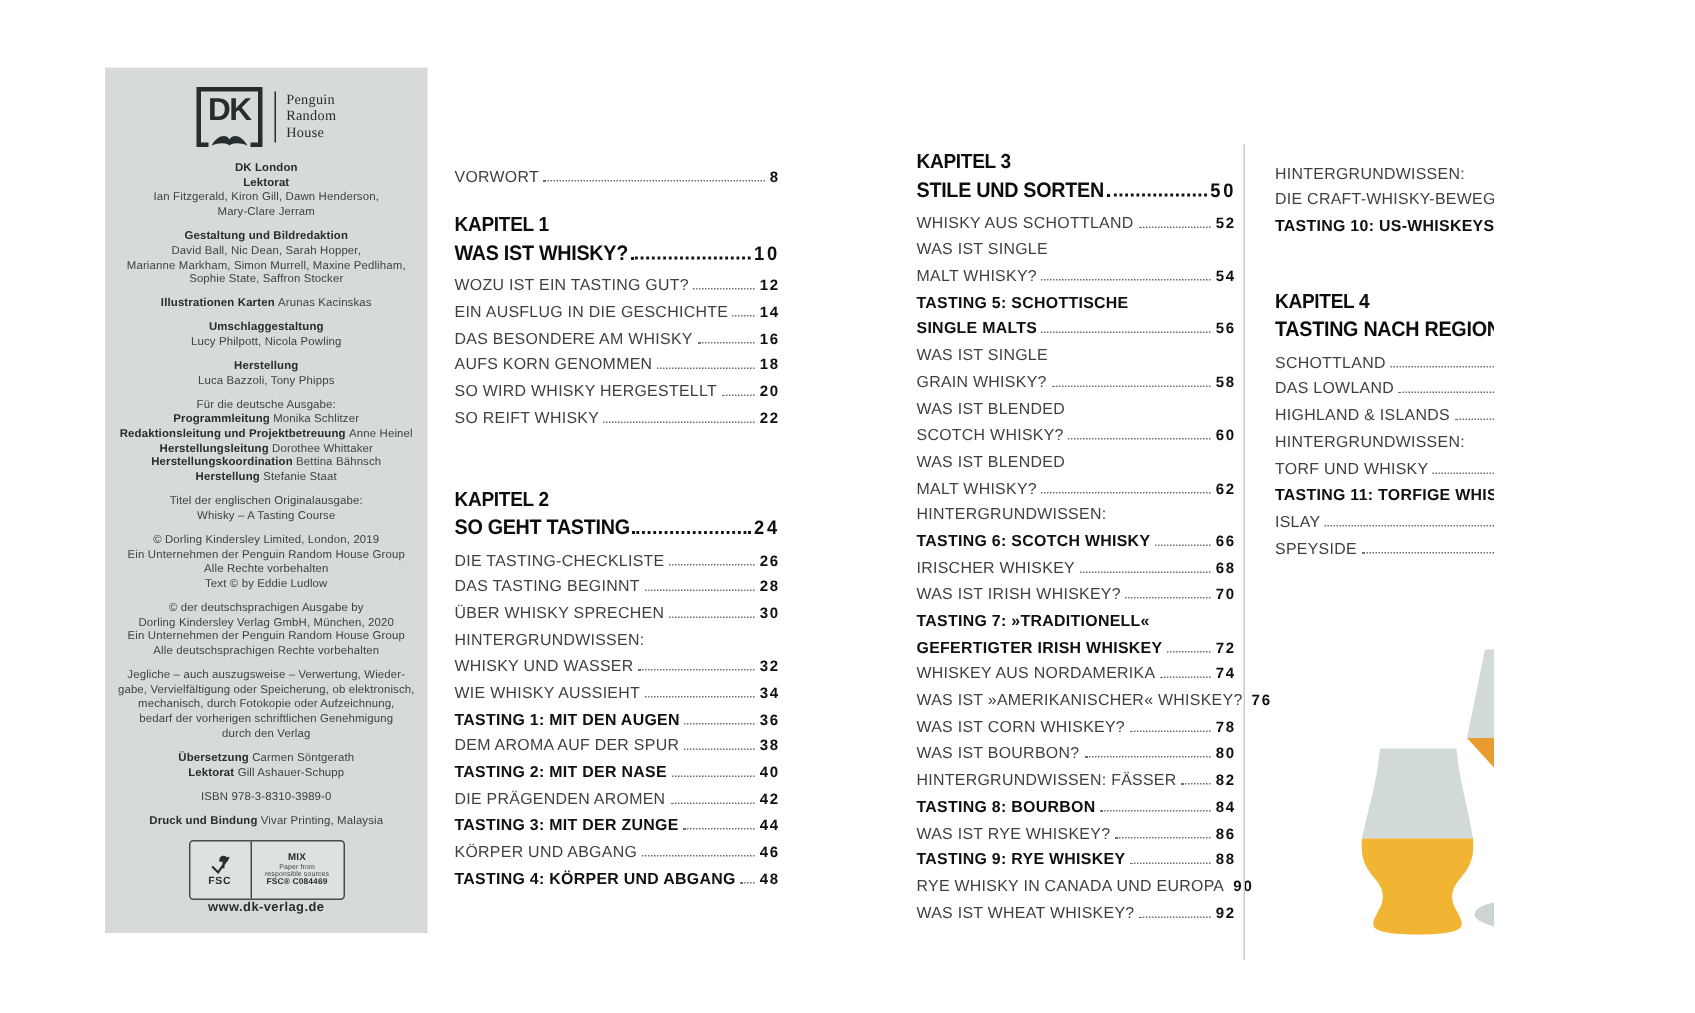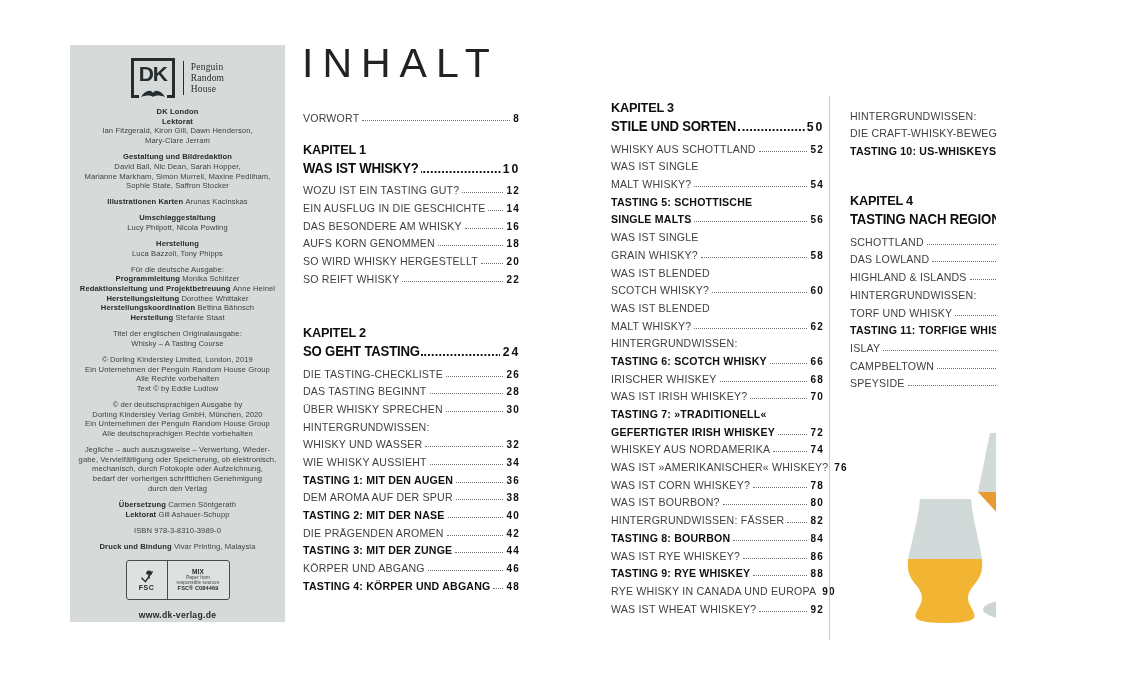--- a/index.html
+++ b/index.html
@@ -24,21 +24,21 @@
   .imprint-line .b{font-weight:bold;color:#262d2f;}
   .fsc-box{width:104px;height:40px;border:1.5px solid #454c4e;border-radius:3px;margin:9px auto 0;
            display:flex;align-items:stretch;background:#dde1df;box-sizing:border-box;}
   .fsc-left{width:40px;border-right:1px solid #454c4e;display:flex;flex-direction:column;
             align-items:center;justify-content:center;}
   .fsc-left .fsc-word{font-weight:bold;font-size:7px;letter-spacing:.5px;color:#262d2f;line-height:7px;}
   .fsc-right{flex:1;display:flex;flex-direction:column;align-items:center;justify-content:center;line-height:5.5px;}
   .fsc-mix{font-weight:bold;font-size:6.5px;line-height:7px;color:#262d2f;}
   .fsc-small{font-size:4.6px;line-height:5.2px;color:#3c4245;}
   .fsc-code{font-weight:bold;font-size:5.6px;line-height:7px;color:#262d2f;}
-  .website{margin-top:11px;font-weight:bold;font-size:8.6px;letter-spacing:.3px;color:#262d2f;}
+  .website{font-weight:bold;font-size:8.6px;letter-spacing:.3px;color:#262d2f;}
 
   
   .page-title{position:absolute;left:302px;top:40px;margin:0;font-size:41px;font-weight:400;
               letter-spacing:9px;color:#222;font-family:"Liberation Sans",sans-serif;}
 
   
   .toc-col{position:absolute;top:100px;}
   #toc-col-0{left:303px;width:216px;}
   #toc-col-1{left:611px;width:212px;}
   #toc-col-2{left:850px;width:212px;}
@@ -166,21 +166,20 @@
         <span class="fsc-mix">MIX</span>
         <span class="fsc-small">Paper from</span>
         <span class="fsc-small">responsible sources</span>
         <span class="fsc-code">FSC® C084469</span>
       </div>
     </div>
 
     <div class="website">www.dk-verlag.de</div>
   </aside>
 
-  <h1 class="page-title">INHALT</h1>
 
   <div class="toc-col" id="toc-col-0">
       <div class="toc-section" style="margin-top: 8px;">
         <div class="toc-entry">
           <span class="lbl">VORWORT</span>
           <span class="dots"></span>
           <span class="pg">8</span>
         </div>
       </div>
       <div class="toc-section" style="margin-top: 16px;">
@@ -474,25 +473,20 @@
           <span class="lbl">TASTING 11: TORFIGE WHISKYS</span>
           <span class="dots"></span>
           <span class="pg">108</span>
         </div>
         <div class="toc-entry">
           <span class="lbl">ISLAY</span>
           <span class="dots"></span>
           <span class="pg">110</span>
         </div>
         <div class="toc-entry">
-          <span class="lbl">CAMPBELTOWN</span>
-          <span class="dots"></span>
-          <span class="pg">112</span>
-        </div>
-        <div class="toc-entry">
           <span class="lbl">SPEYSIDE</span>
           <span class="dots"></span>
           <span class="pg">114</span>
         </div>
       </div>
     </div>
 
   <div class="col-divider"></div>
 
   <svg class="glasses" width="250" height="255" viewBox="0 0 250 255">

